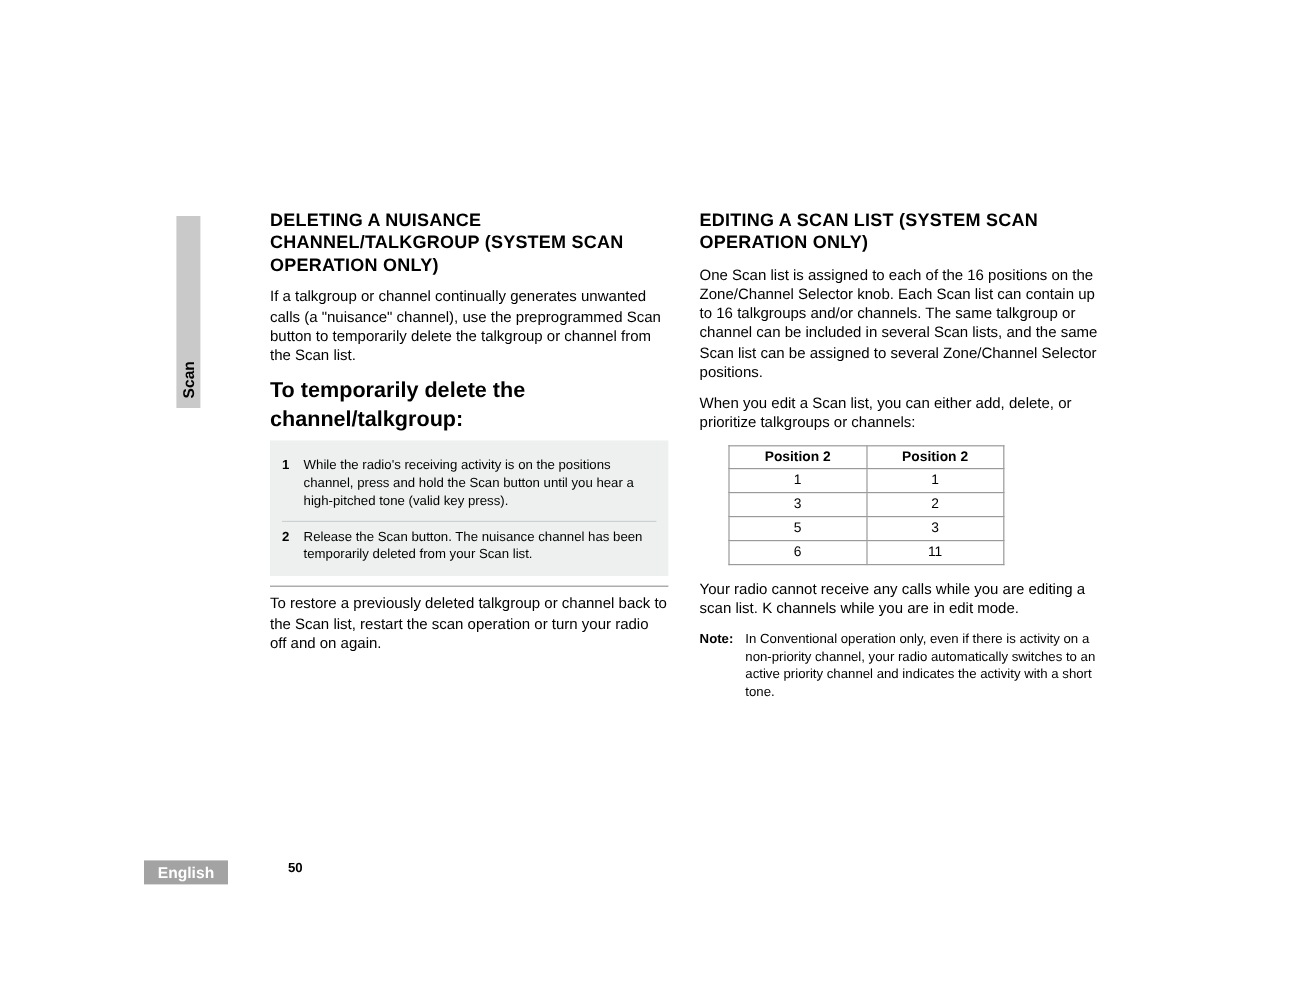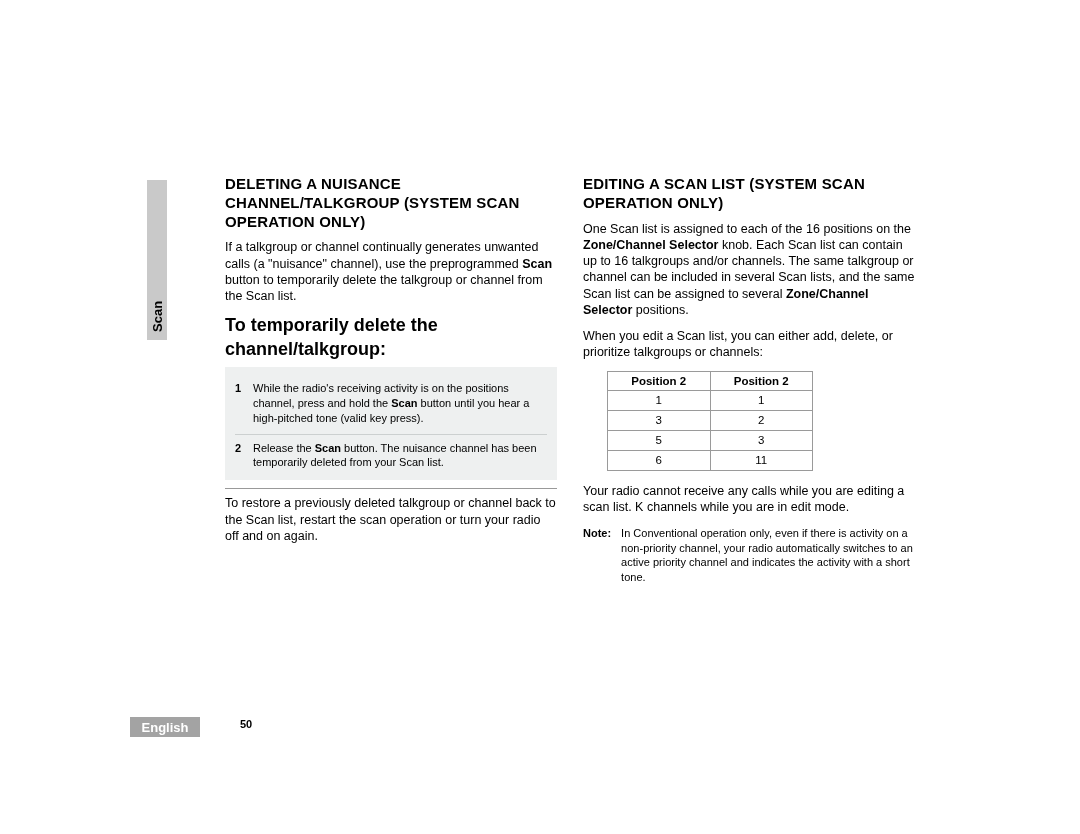--- a/index.html
+++ b/index.html
@@ -26,21 +26,21 @@
     transform: rotate(180deg);
     text-align: center;
     display: flex;
     align-items: center;
     justify-content: flex-start;
     padding-top: 8px;
     box-sizing: border-box;
   }
   .lang-tab {
     position: absolute;
-    left: 130px;
+    left: 120px;
     top: 717px;
     width: 70px;
     height: 20px;
     background: #a3a3a3;
     color: #fff;
     font-weight: bold;
     font-size: 13px;
     display: flex;
     align-items: center;
     justify-content: center;
@@ -98,21 +98,21 @@
   .step-text {
     flex: 1;
   }
   .hr {
     border: none;
     border-top: 1px solid #999;
     margin: 6px 0 6px 0;
   }
   table.pos {
     border-collapse: collapse;
-    width: 206px;
+    width: 230px;
     margin: 4px 0 12px 24px;
     font-size: 11.5px;
   }
   table.pos th, table.pos td {
     border: 1px solid #9a9a9a;
     padding: 2px 6px;
     text-align: center;
     font-weight: normal;
   }
   table.pos th {
@@ -130,21 +130,21 @@
     font-weight: bold;
     flex-shrink: 0;
   }
   .pagenum {
     position: absolute;
     left: 240px;
     top: 718px;
     font-size: 11px;
     font-weight: bold;
   }
-  b { font-weight: bold; }
+  b { font-weight: normal; }
 </style>
 </head>
 <body>
 
 <div class="side-tab">Scan</div>
 <div class="lang-tab">English</div>
 <div class="pagenum">50</div>
 
 <div class="page-area">
 

